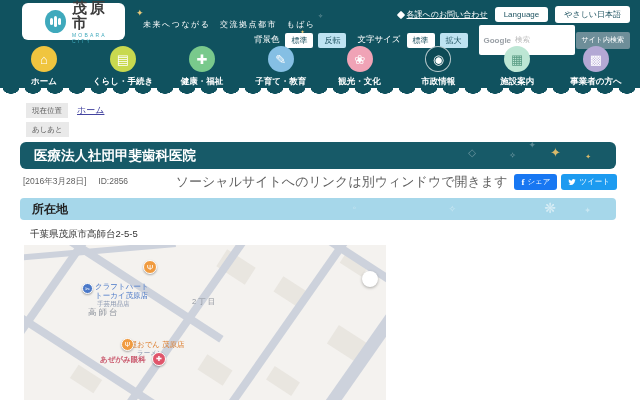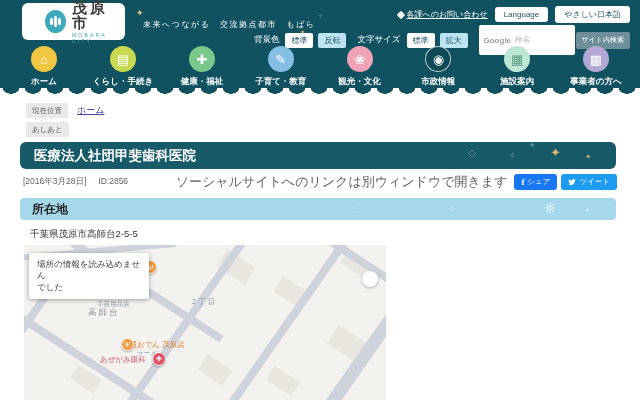--- a/index.html
+++ b/index.html
@@ -223,38 +223,34 @@
 
     <div class="road" style="left:-8px;top:3px;width:160px;height:6px;transform:rotate(-5deg);"></div>
     <div class="road" style="left:-60px;top:14px;width:280px;transform:rotate(33deg);"></div>
     <div class="road" style="left:110px;top:-28px;width:330px;transform:rotate(33deg);"></div>
     <div class="road" style="left:-150px;top:74px;width:310px;transform:rotate(33deg);"></div>
     <div class="road" style="left:30px;top:91px;width:240px;transform:rotate(-55deg);"></div>
     <div class="road" style="left:150px;top:58px;width:250px;transform:rotate(-55deg);"></div>
     <div class="road" style="left:-55px;top:28px;width:180px;transform:rotate(-55deg);"></div>
     <div class="road" style="left:196px;top:104px;width:290px;height:13px;transform:rotate(-55deg);"></div>
 
-    <div class="map-popup">
-      <div>場所の情報を読み込めません</div>
-      <div>でした</div>
-    </div>
 
     <div class="marker" style="left: 119px; top: 15px; width: 14px; height: 14px; font-size: 8px; background-color: rgb(240, 155, 64);">Ψ</div>
 
     <div class="marker" style="left: 58px; top: 38px; width: 11px; height: 11px; font-size: 6px; background-color: rgb(74, 120, 200);">✂</div>
     <div class="map-label" style="left: 71px; top: 37px; color: rgb(74, 120, 200);">クラフトハート</div>
     <div class="map-label" style="left: 71px; top: 46px; color: rgb(74, 120, 200);">トーカイ茂原店</div>
     <div class="map-sub" style="left: 73px; top: 55px; color: rgb(138, 151, 176);">手芸用品店</div>
 
     <div class="map-place" style="left:64px;top:62px;font-family:Liberation Mono, monospace;">高師台</div>
     <div class="map-place" style="left:168px;top:52px;font-size:7.5px;">2丁目</div>
 
     <div class="marker" style="left: 97px; top: 93px; width: 13px; height: 13px; font-size: 7px; background-color: rgb(240, 155, 64);">Ψ</div>
     <div class="map-label" style="left: 98px; top: 95px; color: rgb(221, 126, 46);">麺屋おでん 茂原店</div>
     <div class="map-sub" style="left: 113px; top: 104px; color: rgb(138, 151, 176);">ラーメン</div>
 
-    <div class="map-label" style="left: 76px; top: 110px; color: rgb(201, 86, 107);">あぜがみ眼科</div>
+    <div class="map-label" style="left: 76px; top: 110px; color: rgb(201, 86, 107); font-weight: bold;">あぜがみ眼科</div>
     <div class="marker" style="left: 128px; top: 107px; width: 14px; height: 14px; font-size: 7px; background-color: rgb(224, 85, 107);">✚</div>
 
     <div class="map-ctl" style="left:338px;top:26px;"></div>
   </div>
 
 </div>
 
 </body></html>

